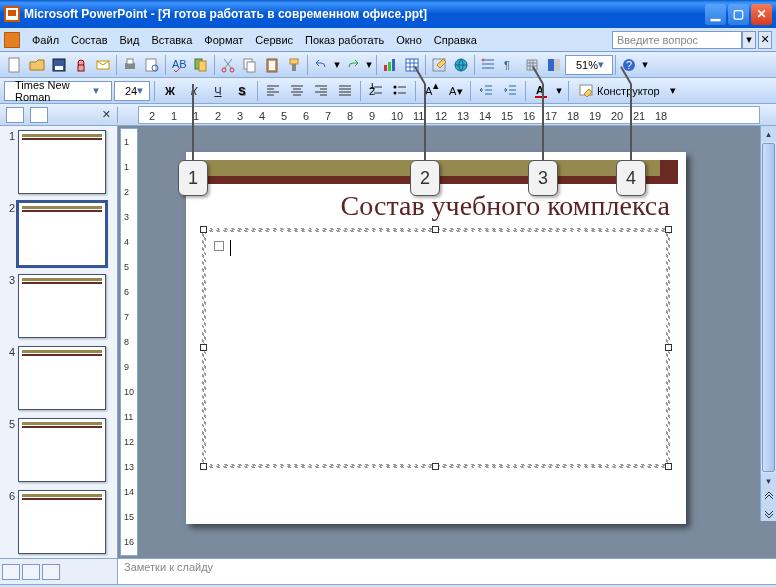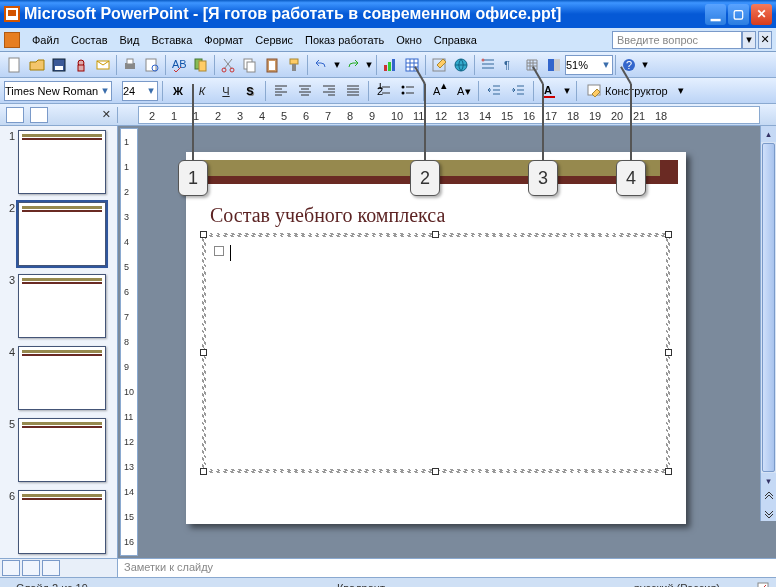--- a/index.html
+++ b/index.html
@@ -1,37 +1,37 @@
 <!DOCTYPE html>
 <html><head>
 <meta charset="utf-8">
 <style>
 * { box-sizing: border-box; margin: 0; padding: 0; font-family: Tahoma, sans-serif; font-size: 11px; }
 body { width: 776px; height: 587px; background: #ece9d8; overflow: hidden; position: relative; }
 .titlebar { height: 28px; background: linear-gradient(to bottom, #0a5bc4, #3d95ff 10%, #0559d6 50%, #0559d6); display: flex; align-items: center; padding: 0 4px; color: #fff; }
 .titlebar .app-icon { width: 16px; height: 16px; margin-right: 4px; display:inline-block;}
-.titlebar .title-txt { font-weight: bold; font-size: 16px; flex: 1; white-space: nowrap; overflow: hidden; }
+.titlebar .title-txt { font-weight: bold; font-size: 12px; flex: 1; white-space: nowrap; overflow: hidden; }
 .winbtns { display: flex; gap: 2px; }
 .winbtn { width: 21px; height: 21px; border-radius: 3px; display:flex;align-items:center;justify-content:center; color:#fff; font-weight:bold; font-size:12px;}
 .winbtn.min,.winbtn.max{background:linear-gradient(to bottom,#5aa3ff,#2b7de0);}
 .winbtn.close{background:linear-gradient(to bottom,#f57a5b,#d63b1d);}
 .menubar { height: 24px; background: #cfe4fb; display: flex; align-items: center; padding: 0 4px; border-bottom:1px solid #7c9ec8;}
 .menubar .sysicon{width:16px;height:16px;margin-right:6px;display:inline-block;background:#e67e22;border:1px solid #b05a12;}
 .menubar .menuitem { padding: 2px 6px; cursor: default; }
 .menubar .helpbox{margin-left:auto;width:130px;height:18px;border:1px solid #7a9ac9;background:#fff;color:#888;padding:0 4px;display:flex;align-items:center;}
 .menubar .helpdd{width:14px;height:18px;border:1px solid #7a9ac9;background:#dfe8f6;display:flex;align-items:center;justify-content:center;}
 .toolbar { height: 26px; background: linear-gradient(to bottom,#e5f0ff,#bcd4f6); display: flex; align-items: center; padding: 0 4px; gap: 0px; border-bottom:1px solid #8aa9d0;}
 .tb-btn { width: 22px; height: 22px; display:flex;align-items:center;justify-content:center; border-radius:3px; cursor:default; }
 .tb-sep { width: 1px; height: 20px; background: #8aa9d0; margin: 0 2px; }
 .tb-btn svg{width:16px;height:16px;}
 .fmtbar{height:26px;background: linear-gradient(to bottom,#e5f0ff,#bcd4f6);display:flex;align-items:center;padding:0 4px;gap:2px;border-bottom:1px solid #8aa9d0;}
-.combo{height:20px;border:1px solid #7a9ac9;background:#fff;display:flex;align-items:center;padding:0 0;}
+.combo{height:20px;border:1px solid #7a9ac9;background:#fff;display:flex;align-items:center;padding:0 10px;}
 .combo .dd{width:12px;text-align:center;color:#3a6dab;}
 .font-combo{width:108px;}
-.size-combo{width:36px;margin-left:8px;}
+.size-combo{width:36px;}
 .zoom-combo{width:48px;}
 .fmt-btn{width:22px;height:22px;display:flex;align-items:center;justify-content:center;border-radius:2px;}
 .fmt-btn.bold{font-weight:bold;}
 .fmt-btn.txt{font-size:11px;color:#222;}
 .labeled-btn{height:22px;display:flex;align-items:center;padding:0 6px;gap:4px;border-radius:3px;}
 .labeled-btn .ic{width:14px;height:14px;display:inline-block;}
 .outline-row{height:22px;background:linear-gradient(to bottom,#e5f0ff,#c5d9f3);display:flex;align-items:center;border-bottom:1px solid #8aa9d0;}
 .outline-tabs{width:118px;display:flex;align-items:center;justify-content:flex-start;padding:0 6px;gap:6px;border-right:1px solid #8aa9d0;}
 .outline-tab{width:18px;height:16px;border:1px solid #7a9ac9;background:#fff;}
 .ruler-h{flex:1;height:18px;background:#fff;border:1px solid #8aa9d0;margin:1px 16px 1px 2px;position:relative;overflow:hidden;}
@@ -46,31 +46,31 @@
 .thumb-box .d1{height:3px;background:#96894e;margin-bottom:1px;}
 .thumb-box .d2{height:2px;background:#6a2a23;}
 .slide-area{flex:1;background:#7b8a9c;position:relative;display:flex;}
 .ruler-v{width:18px;background:#fff;border:1px solid #8aa9d0;margin:2px 0 2px 2px;position:relative;}
 .ruler-v .tick{position:absolute;left:3px;font-size:9px;color:#333;}
 .slide-canvas{flex:1;position:relative;overflow:auto;}
 .slide{position:absolute;left:48px;top:26px;width:500px;height:372px;background:#fff;box-shadow:4px 4px 6px rgba(0,0,0,.5);}
 .slide .band1{height:16px;background:#96894e;margin:8px 8px 0 8px;}
 .slide .band2{height:8px;background:#6a2a23;margin:0 8px;}
 .slide .corner{position:absolute;right:8px;top:8px;width:18px;height:24px;background:#6a2a23;}
-.slide-title{font-family:'Times New Roman',serif;font-size:20px;color:#5c2323;margin:20px 16px 6px 24px;}
+.slide-title{font-family:'Times New Roman',serif;font-size:28px;color:#5c2323;margin:6px 16px 6px 24px;text-align:right;}
 .slide-body{margin:4px 16px 16px 16px;height:240px;border:2px solid transparent;background:repeating-linear-gradient(45deg,#999,#999 2px,#fff 2px,#fff 5px);padding:2px;position:relative;}
 .slide-body-inner{background:#fff;width:100%;height:100%;padding:8px;}
 .bullet-sq{width:10px;height:10px;border:1px solid #888;display:inline-block;margin-right:6px;}
 .cursor-line{display:inline-block;width:1px;height:16px;background:#000;vertical-align:middle;}
 .handle{position:absolute;width:7px;height:7px;background:#fff;border:1px solid #333;}
 .vscroll{position:absolute;right:0;top:0;width:16px;height:395px;background:#d6e3f5;border-left:1px solid #8aa9d0;display:flex;flex-direction:column;}
 .vscroll .sbtn{height:16px;background:#c5d9f5;display:flex;align-items:center;justify-content:center;font-size:9px;color:#336;}
 .vscroll .thumb{flex:1;background:linear-gradient(to right,#cfe0fb,#a8c3ed);margin:1px;border:1px solid #7a9ac9;border-radius:2px;}
 .vscroll .nbtn{height:16px;background:#c5d9f5;display:flex;align-items:center;justify-content:center;}
-.notes-row{height:19px;background:#fff;border-top:1px solid #8aa9d0;display:flex;}
+.notes-row{height:26px;background:#fff;border-top:1px solid #8aa9d0;display:flex;}
 .view-sw{width:118px;border-right:1px solid #8aa9d0;background:#e8eff9;display:flex;align-items:center;padding:2px;}
 .view-btn{width:18px;height:16px;border:1px solid #7a9ac9;margin-right:2px;background:#f0f5fd;}
 .notes-txt{flex:1;padding:2px 6px;color:#888;}
 .statusbar{height:20px;background:#cfe0f5;border-top:1px solid #8aa9d0;display:flex;align-items:center;padding:0 6px;font-size:11px;color:#333;}
 .status-sec{padding:0 10px;}
 .status-spacer{flex:1;}
 .callout{position:absolute;z-index:50;display:flex;flex-direction:column;align-items:center;}
 .callout .box{width:30px;height:36px;background:#f2f2f2;border:1px solid #555;border-radius:6px;display:flex;align-items:center;justify-content:center;font-size:18px;color:#333;box-shadow:2px 2px 3px rgba(0,0,0,.3);}
 .callout .line{width:2px;background:#555;height:76px;position:relative;}
 .callout.bent .line::after{content:'';position:absolute;top:-20px;left:0;width:2px;height:20px;background:#555;transform-origin:bottom;transform:rotate(-30deg);}

